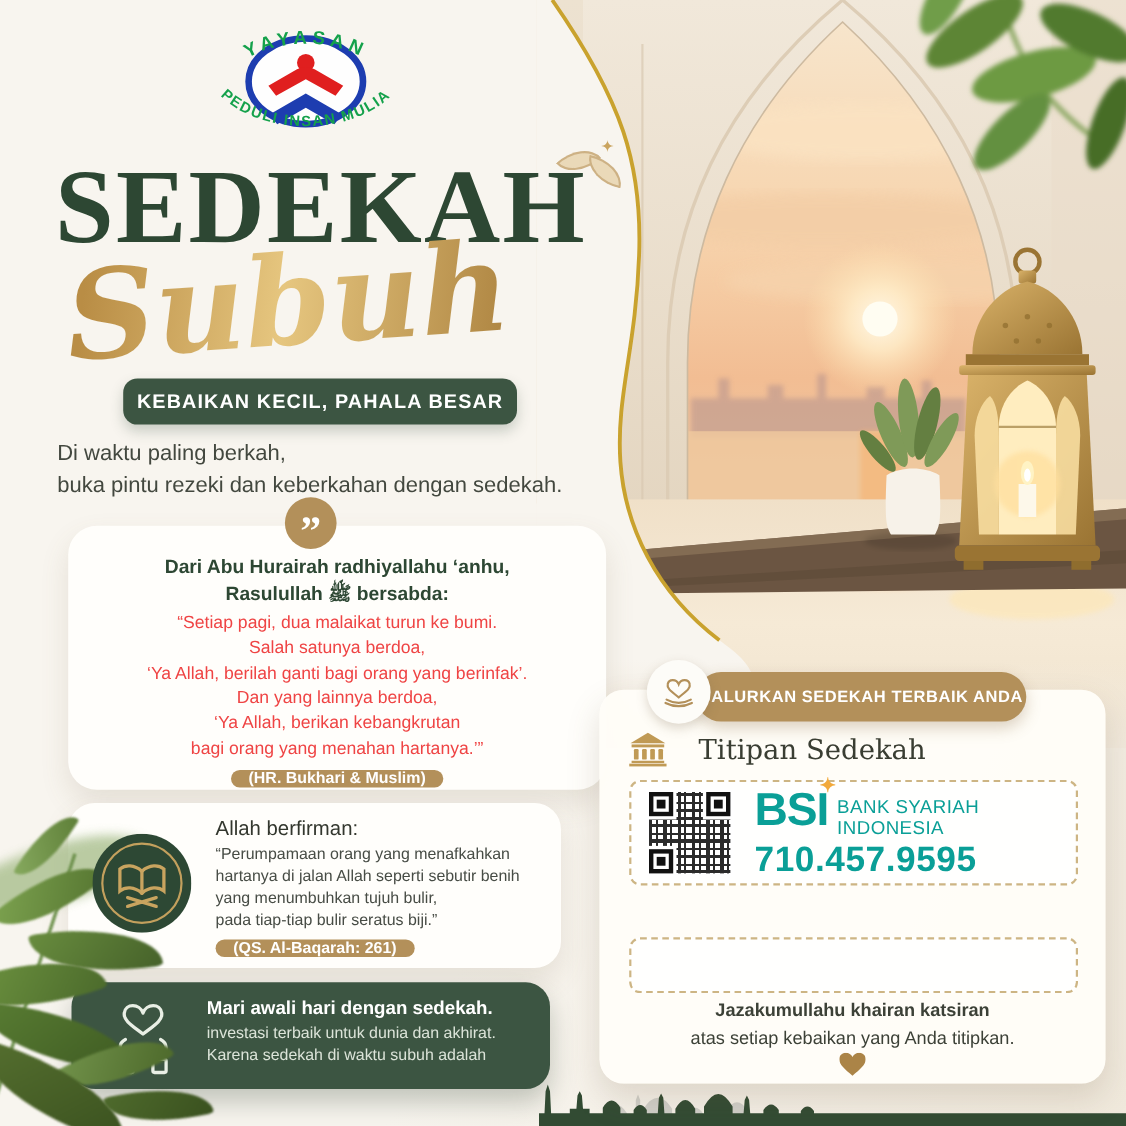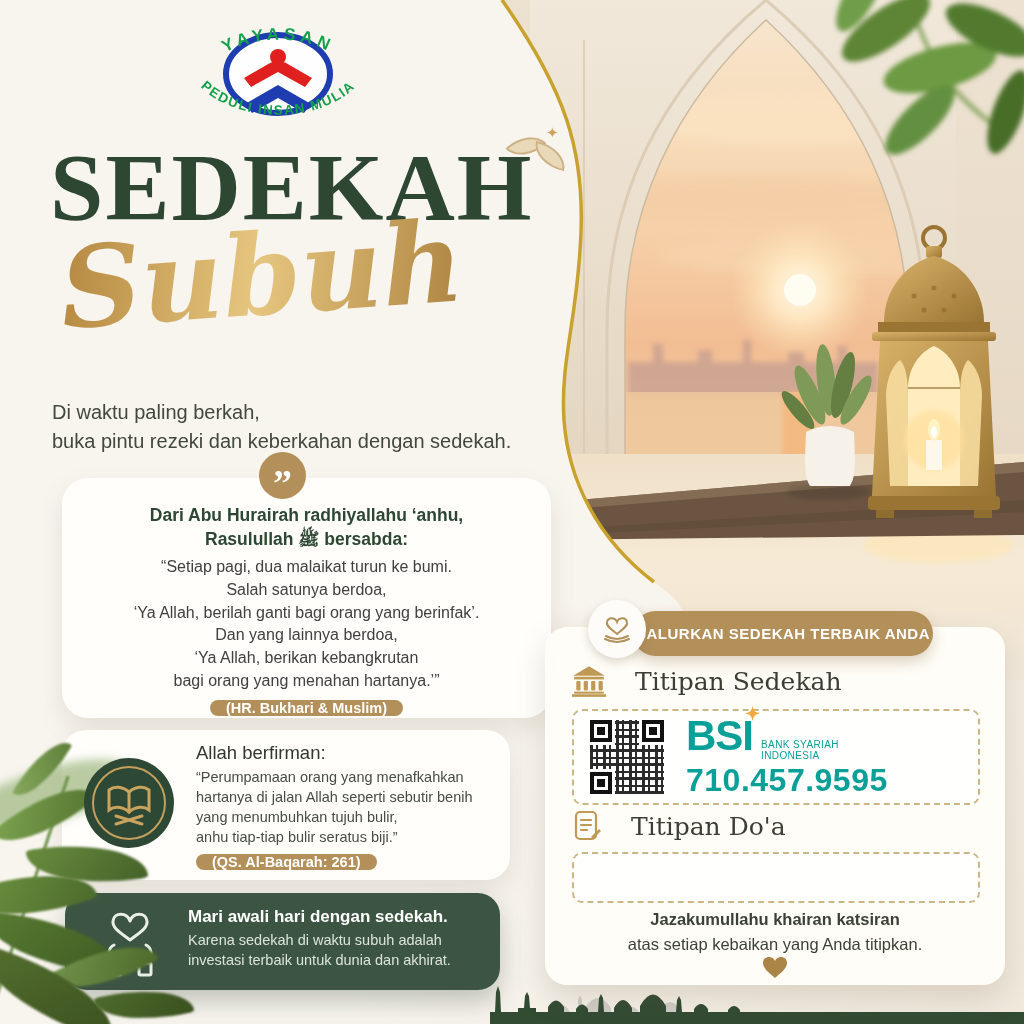--- a/index.html
+++ b/index.html
@@ -30,21 +30,21 @@
 
   
   .card{background:#fffefb;border-radius:26px;box-shadow:0 12px 26px rgba(120,100,70,.14);}
   .card1{left:62px;top:478px;width:489px;height:240px;}
   .quote-circle{left:259px;top:452px;width:47px;height:47px;border-radius:50%;background:#b3905a;
     color:#fff;font-family:"Liberation Serif",serif;font-weight:700;font-size:38px;
     display:flex;align-items:center;justify-content:center;line-height:0;padding-top:14px;
     box-sizing:border-box;z-index:3;}
   .c1-inner{position:absolute;inset:0;padding-top:26px;text-align:center;}
   .c1-head{font-weight:700;font-size:17.5px;color:#2d4733;line-height:1.35;}
-  .c1-body{margin-top:5px;font-size:16px;color:#404040;line-height:1.42;}
+  .c1-body{margin-top:5px;font-size:16px;color:#ef4444;line-height:1.42;}
   .c1-body div{white-space:nowrap;}
   .pill{display:inline-block;background:#b3905a;color:#fff;font-weight:700;font-size:14.5px;
     padding:0 16px;border-radius:15px;margin-top:7px;}
   .card2{left:62px;top:730px;width:448px;height:150px;border-radius:24px;}
   .quran-circle{left:84px;top:758px;width:90px;height:90px;z-index:2;}
   .c2-text{left:196px;top:742px;width:306px;}
   .c2-head{font-weight:400;font-size:18.5px;color:#33372e;}
   .c2-body{margin-top:3px;font-size:14.5px;color:#474c45;line-height:1.38;}
   .c2-body div{white-space:nowrap;}
   .card3{left:65px;top:893px;width:435px;height:97px;background:#3c5542;border-radius:22px;
@@ -78,21 +78,21 @@
   .qr-noise{position:absolute;inset:3px;opacity:.92;background-image:
     repeating-linear-gradient(90deg,#1a1a1a 0 3px,transparent 3px 6px,#1a1a1a 6px 8px,transparent 8px 13px),
     repeating-linear-gradient(0deg,#1a1a1a 0 3px,transparent 3px 7px,#1a1a1a 7px 9px,transparent 9px 14px);}
   .qf{position:absolute;width:14px;height:14px;border:4px solid #111;background:#fff;box-shadow:0 0 0 3px #fff;}
   .qf i{position:absolute;inset:3px;background:#111;}
   .qf.tl{left:3px;top:3px;}.qf.tr{right:3px;top:3px;}.qf.bl{left:3px;bottom:3px;}
   .bsi{position:absolute;left:112px;top:4px;}
   .bsi-row{display:flex;align-items:flex-start;gap:8px;}
   .bsi-name{font-weight:800;font-size:42px;line-height:1;color:#0a9f97;letter-spacing:-1px;position:relative;}
   .bsi-star{position:absolute;right:-6px;top:-10px;color:#f2a93b;font-size:18px;}
-  .bsi-sub{margin-top:24px;font-size:10px;line-height:1.1;color:#0a9f97;letter-spacing:.4px;}
+  .bsi-sub{margin-top:10px;font-size:17px;line-height:1.1;color:#0a9f97;letter-spacing:.4px;}
   .bsi-acct{font-weight:700;font-size:32px;color:#0a9f97;line-height:1;margin-top:3px;letter-spacing:.5px;}
   .thanks{position:absolute;left:0;top:280px;width:100%;text-align:center;color:#3c4137;font-size:16.5px;line-height:1.5;}
   .thanks b{font-weight:700;}
   .don-heart{position:absolute;left:0;top:330px;width:100%;text-align:center;}
 
   
   .mosque{left:490px;bottom:0;width:534px;height:42px;}
 </style>
 </head>
 <body>
@@ -244,20 +244,21 @@
     <text font-family="Liberation Sans, sans-serif" font-size="13.5" font-weight="bold" fill="#14a14b" letter-spacing="1.5">
       <textPath href="#arcBot" startOffset="50%" text-anchor="middle">PEDULI INSAN MULIA</textPath>
     </text>
   </svg>
 
   <div class="abs title-main">SEDEKAH</div>
   <div class="abs title-script">Subuh</div>
   <div class="abs gold-leaf gl1"></div>
   <div class="abs gold-leaf gl2"></div>
   <div class="abs sparkle">✦</div>
+  <div class="abs tagline">KEBAIKAN KECIL, PAHALA BESAR</div>
 
   <div class="abs intro">
     <div>Di waktu paling berkah,</div>
     <div>buka pintu rezeki dan keberkahan dengan sedekah.</div>
   </div>
 
   <div class="abs quote-circle">”</div>
   <div class="abs card card1">
     <div class="c1-inner">
       <div class="c1-head">
@@ -286,38 +287,38 @@
       <path d="M45,34 L45,54"></path>
       <path d="M32,58 L58,66 M58,58 L32,66"></path>
     </g>
   </svg>
   <div class="abs c2-text">
     <div class="c2-head">Allah berfirman:</div>
     <div class="c2-body">
       <div>“Perumpamaan orang yang menafkahkan</div>
       <div>hartanya di jalan Allah seperti sebutir benih</div>
       <div>yang menumbuhkan tujuh bulir,</div>
-      <div>anhu tiap-tiap bulir seratus biji.”</div>
+      <div>pada tiap-tiap bulir seratus biji.”</div>
     </div>
     <span class="pill">(QS. Al-Baqarah: 261)</span>
   </div>
 
   <div class="abs card3"></div>
   <svg class="abs c3-icon" viewBox="0 0 76 76" fill="none" stroke="#e9efe5" stroke-width="3" stroke-linecap="round" stroke-linejoin="round">
     <path d="M38,18 C35,9 22,9 21,18 C20,25 29,30 38,37 C47,30 56,25 55,18 C54,9 41,9 38,18 Z"></path>
     <path d="M22,42 C16,45 15,53 21,57 C25,60 30,62 35,63"></path>
     <path d="M54,42 C60,45 61,53 55,57 C51,60 46,62 41,63"></path>
     <rect x="17" y="60" width="12" height="12" rx="1.5"></rect>
     <rect x="47" y="60" width="12" height="12" rx="1.5"></rect>
   </svg>
   <div class="abs c3-text">
     <div class="c3-title">Mari awali hari dengan sedekah.</div>
     <div class="c3-body">
+      <div>investasi terbaik untuk dunia dan akhirat.</div>
       <div>Karena sedekah di waktu subuh adalah</div>
-      <div>investasi terbaik untuk dunia dan akhirat.</div>
     </div>
   </div>
 
   <div>
     <div class="leaf" style="left:-40px;top:760px;width:180px;height:70px;transform:rotate(-30deg);background:#a9bf8d;filter:blur(5px);opacity:.8;"></div>
     <div class="stem" style="left:28px;top:770px;width:3px;height:250px;transform:rotate(18deg);"></div>
     <div class="leaf" style="left:6px;top:756px;width:72px;height:26px;transform:rotate(-58deg);background:linear-gradient(135deg,#86a95e,#5e7f38);"></div>
     <div class="leaf" style="left:-8px;top:796px;width:104px;height:38px;transform:rotate(-38deg);background:linear-gradient(135deg,#7ca24f,#567631);"></div>
     <div class="leaf" style="left:28px;top:842px;width:118px;height:44px;transform:rotate(-8deg);background:linear-gradient(135deg,#688c3e,#46622a);"></div>
     <div class="leaf" style="left:-34px;top:872px;width:128px;height:46px;transform:rotate(-18deg);background:linear-gradient(135deg,#6e9440,#4c6b2c);"></div>
@@ -363,30 +364,20 @@
           </div>
           <div class="bsi-sub">
             <div>BANK SYARIAH</div>
             <div>INDONESIA</div>
           </div>
         </div>
         <div class="bsi-acct">710.457.9595</div>
       </div>
     </div>
 
-    <div class="don-row" style="top:182px;">
-      <svg width="32" height="34" viewBox="0 0 32 34" fill="none" stroke="#c09a55" stroke-width="2.2" stroke-linecap="round">
-        <rect x="5" y="3" width="20" height="27" rx="4"></rect>
-        <line x1="10" y1="11" x2="20" y2="11"></line>
-          <line x1="10" y1="16" x2="20" y2="16"></line>
-          <line x1="10" y1="21" x2="16" y2="21"></line>
-        <path d="M20,28 L28,20 L30,22 L22,30 Z" fill="#c09a55" stroke="none"></path>
-      </svg>
-      <span class="don-label">Titipan Do'a</span>
-    </div>
 
     <div class="dashed box2"></div>
 
     <div class="thanks">
       <b>Jazakumullahu khairan katsiran</b><br>
       <span>atas setiap kebaikan yang Anda titipkan.</span>
     </div>
     <div class="don-heart">
       <svg width="24" height="22" viewBox="0 0 24 22" fill="#ab8447">
         <path d="M12,21 C5,15 0,11 0,6 C0,2 3,0 6,0 C8.5,0 11,1.5 12,4 C13,1.5 15.5,0 18,0 C21,0 24,2 24,6 C24,11 19,15 12,21 Z"></path>

